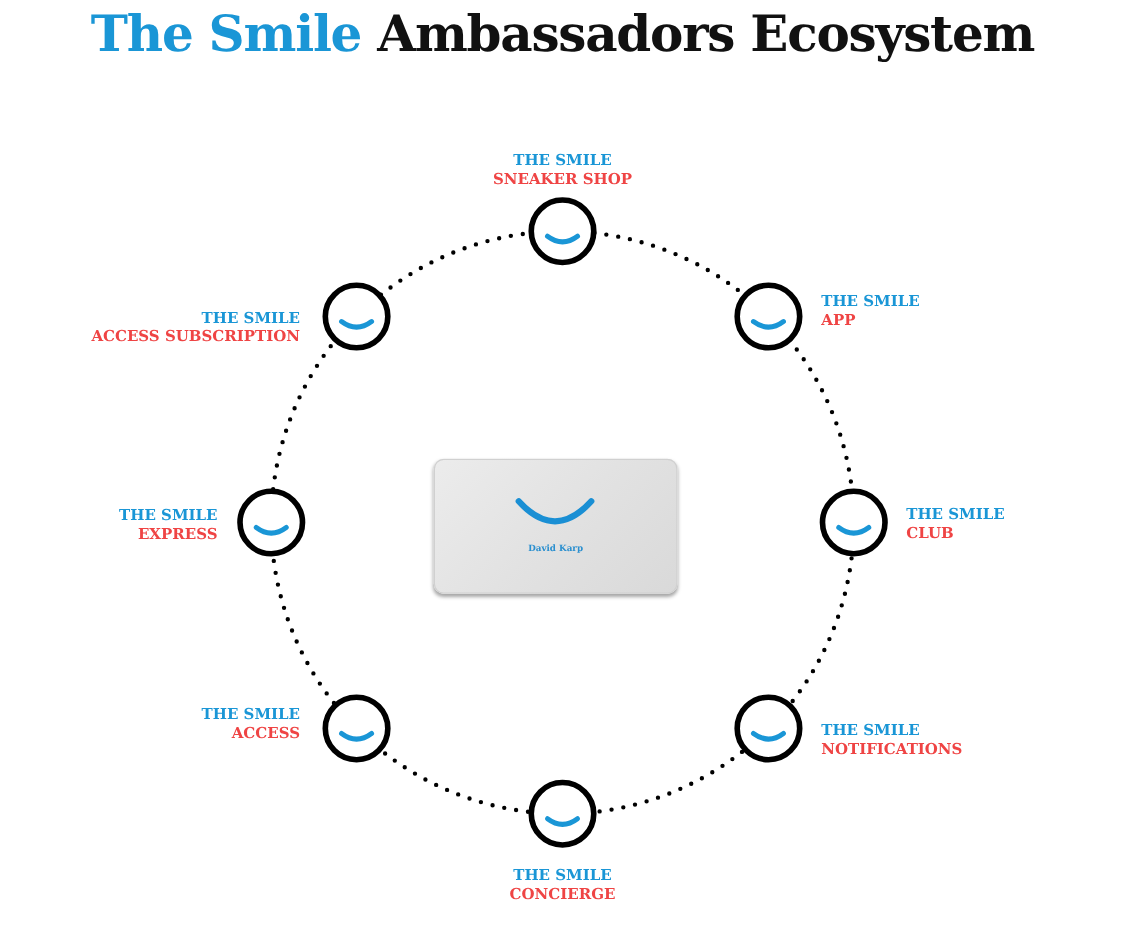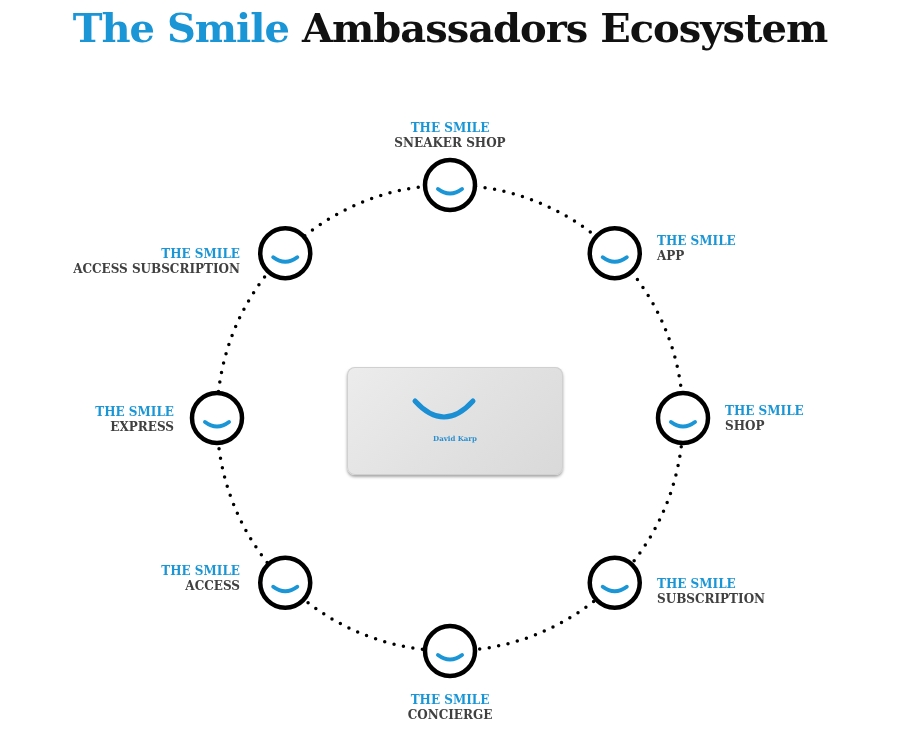--- a/index.html
+++ b/index.html
@@ -10,26 +10,26 @@
     line-height: 48px; white-space: nowrap;
   }
   .title .accent { color: #1a96d6; }
   .title .dark { color: #111111; }
   svg.ring { position: absolute; left: 0; top: 0; }
   .label {
     position: absolute; font-family: "DejaVu Serif", serif; font-weight: bold;
     font-size: 12px; line-height: 15px; white-space: nowrap;
   }
   .label .l1 { color: #1a96d6; display: block; }
-  .label .l2 { color: #404040; display: block; }
+  .label .l2 { color: #ef4444; display: block; }
   .label.left { text-align: right; }
   .label.right { text-align: left; }
   .label.center { text-align: center; }
   .card {
-    position: absolute; left: 347px; top: 367px; width: 216px; height: 108px;
+    position: absolute; left: 347px; top: 367px; width: 195px; height: 108px;
     border-radius: 8px;
     background: linear-gradient(135deg, #ececec 0%, #e2e2e2 50%, #d9d9d9 100%);
     box-shadow: 0 2px 3px rgba(0,0,0,0.35), inset 0 0 0 1px #d0d0d0;
   }
   .card .smile-svg { position: absolute; left: 64px; top: 30px; }
   .card .name {
     position: absolute; left: 0; top: 67px; width: 100%; text-align: center;
     color: #2a8fcf; font-family: "DejaVu Serif", serif; font-weight: bold; font-size: 7px;
   }
 </style>
@@ -87,25 +87,25 @@
 <div class="label center" style="left:370px; top:121px; width:160px;">
   <span class="l1">THE SMILE</span>
   <span class="l2">SNEAKER SHOP</span>
 </div>
 <div class="label right" style="left:657px; top:234px;">
   <span class="l1">THE SMILE</span>
   <span class="l2">APP</span>
 </div>
 <div class="label right" style="left:725px; top:404px;">
   <span class="l1">THE SMILE</span>
-  <span class="l2">SHOP</span>
+  <span class="l2">CLUB</span>
 </div>
 <div class="label right" style="left:657px; top:577px;">
   <span class="l1">THE SMILE</span>
-  <span class="l2">SUBSCRIPTION</span>
+  <span class="l2">NOTIFICATIONS</span>
 </div>
 <div class="label center" style="left:370px; top:693px; width:160px;">
   <span class="l1">THE SMILE</span>
   <span class="l2">CONCIERGE</span>
 </div>
 <div class="label left" style="right:660px; top:564px;">
   <span class="l1">THE SMILE</span>
   <span class="l2">ACCESS</span>
 </div>
 <div class="label left" style="right:726px; top:405px;">

